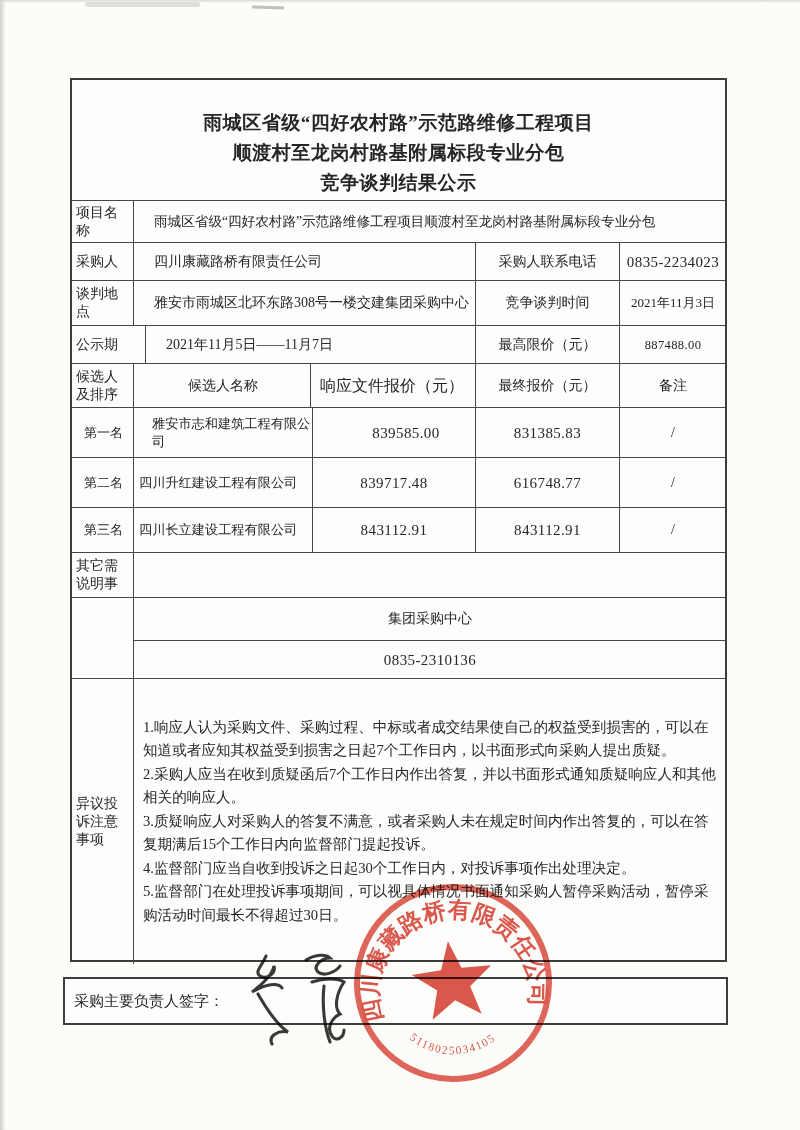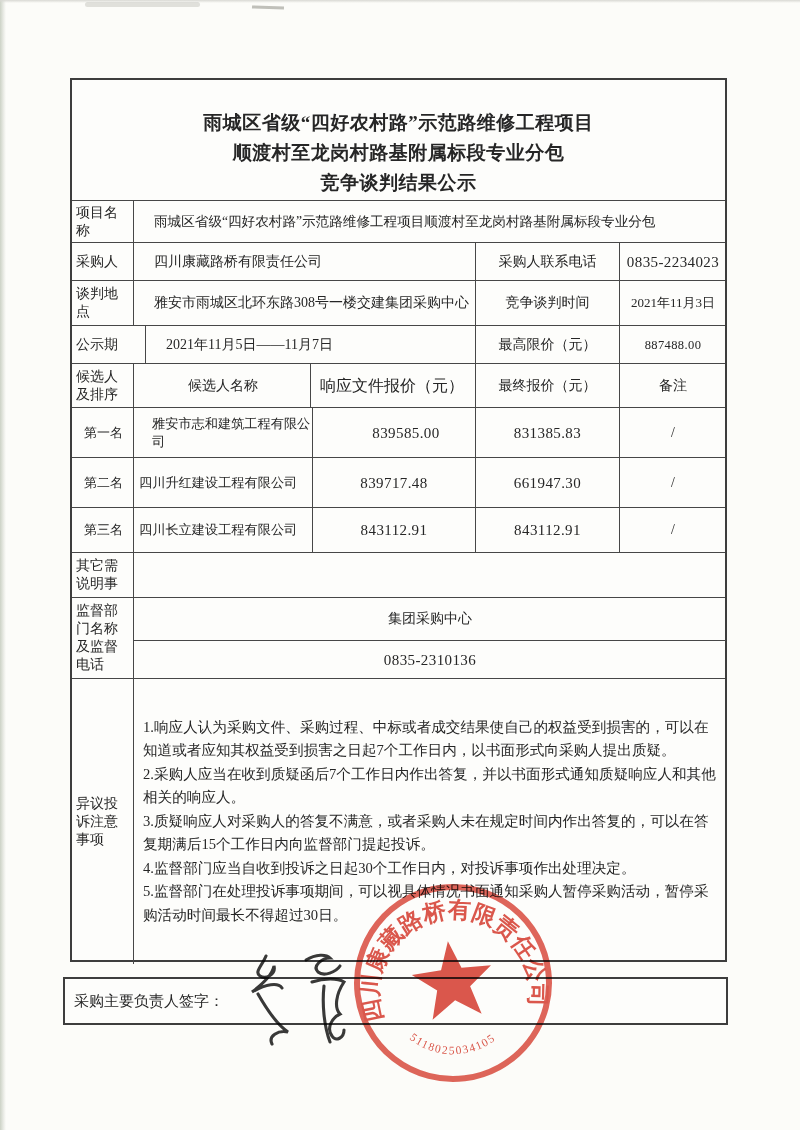--- a/index.html
+++ b/index.html
@@ -104,39 +104,38 @@
     <div class="cell bl lft" style="left:61px;width:179px;font-size:13.2px;padding-left:18px;">雅安市志和建筑工程有限公司</div>
     <div class="cell bl ctr num" style="left:240px;width:163px;padding-left:24px;">839585.00</div>
     <div class="cell bl ctr num" style="left:403px;width:144px;">831385.83</div>
     <div class="cell bl ctr" style="left:547px;width:107px;">/</div>
   </div>
 
   <div class="row" style="top:377px;height:50px;">
     <div class="cell lab ctr" style="font-size:13px;">第二名</div>
     <div class="cell bl lft" style="left:61px;width:179px;font-size:13.2px;padding-left:5px;">四川升红建设工程有限公司</div>
     <div class="cell bl ctr num" style="left:240px;width:163px;">839717.48</div>
-    <div class="cell bl ctr num" style="left:403px;width:144px;">661947.30</div>
+    <div class="cell bl ctr num" style="left:403px;width:144px;">616748.77</div>
     <div class="cell bl ctr" style="left:547px;width:107px;">/</div>
   </div>
 
   <div class="row" style="top:427px;height:45px;">
     <div class="cell lab ctr" style="font-size:13px;">第三名</div>
     <div class="cell bl lft" style="left:61px;width:179px;font-size:13.2px;padding-left:5px;">四川长立建设工程有限公司</div>
     <div class="cell bl ctr num" style="left:240px;width:163px;">843112.91</div>
     <div class="cell bl ctr num" style="left:403px;width:144px;">843112.91</div>
     <div class="cell bl ctr" style="left:547px;width:107px;">/</div>
   </div>
 
   <div class="row" style="top:472px;height:45px;">
     <div class="cell lab">其它需说明事</div>
     <div class="cell bl lft" style="left:61px;width:593px;"></div>
   </div>
 
   <div class="row" style="top:517px;height:81px;">
-    <div class="cell lab">监督部门名称及监督电话</div>
     <div class="cell bl" style="left:61px;width:593px;flex-direction:column;align-items:stretch;">
       <div class="ctr" style="height:43px;display:flex;align-items:center;justify-content:center;">集团采购中心</div>
       <div class="ctr num" style="height:38px;display:flex;align-items:center;justify-content:center;border-top:1.5px solid #474747;box-sizing:border-box;">0835-2310136</div>
     </div>
   </div>
 
   <div class="row" style="top:598px;height:286px;">
     <div class="cell lab">异议投诉注意事项</div>
     <div class="cell bl" style="left:61px;width:593px;">
       <div class="obj-text">1.响应人认为采购文件、采购过程、中标或者成交结果使自己的权益受到损害的，可以在知道或者应知其权益受到损害之日起7个工作日内，以书面形式向采购人提出质疑。

